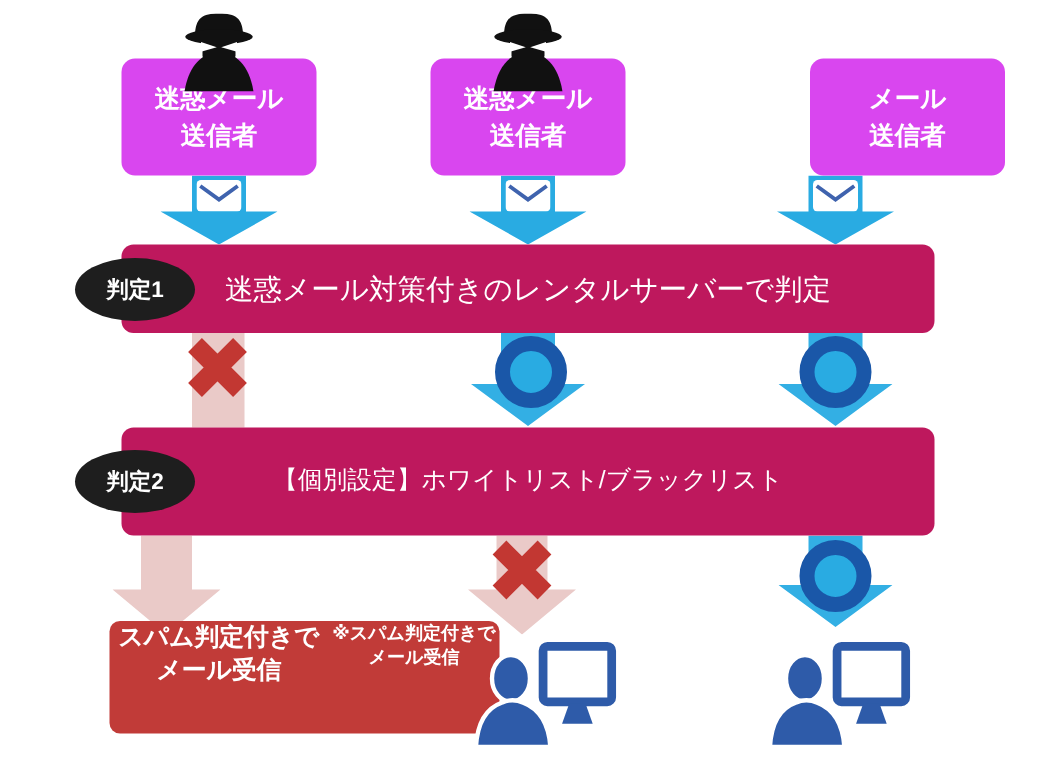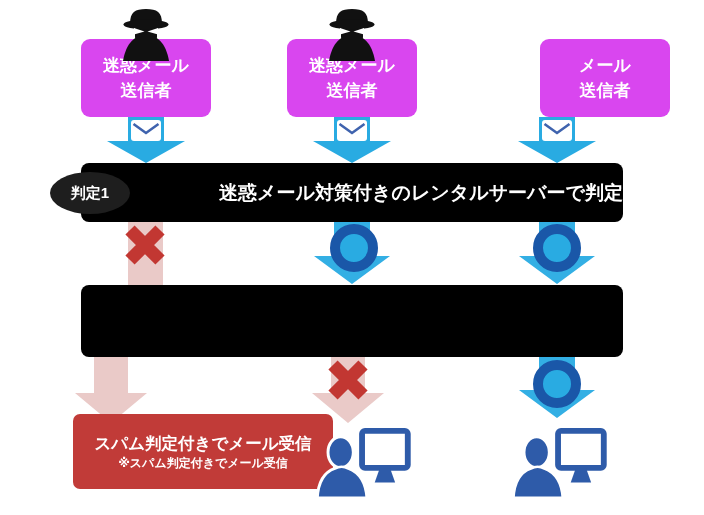--- a/index.html
+++ b/index.html
@@ -3,33 +3,33 @@
 <meta charset="utf-8">
 <style>
   html,body{margin:0;padding:0;background:#ffffff;}
   .stage{position:relative;width:704px;height:515px;background:#ffffff;overflow:hidden;
          font-family:"Liberation Sans","DejaVu Sans",sans-serif;}
   .abs{position:absolute;}
   .box-sender{position:absolute;width:130px;height:78px;background:#d946ef;border-radius:9px;
       color:#fff;font-weight:bold;font-size:17px;text-align:center;
       display:flex;flex-direction:column;justify-content:center;line-height:1.5;z-index:2;}
   .spy{z-index:3;}
-  .bar{position:absolute;left:81px;width:542px;background:#000000;border-radius:8px;color:#fff;
-      font-weight:bold;text-align:right;display:flex;flex-direction:column;justify-content:center;z-index:2;}
+  .bar{position:absolute;left:81px;width:542px;background:#be185d;border-radius:8px;color:#fff;
+      font-weight:normal;text-align:center;display:flex;flex-direction:column;justify-content:center;z-index:2;}
   .bar1{top:163px;height:59px;font-size:19px;}
   .bar2{top:285px;height:72px;line-height:1.45;}
   .bar2 .l1{font-size:19px;}
   .bar2 .l2{font-size:16.5px;}
   .badge{position:absolute;left:50px;width:80px;height:42px;background:#1E1E1E;border-radius:50%;
       color:#fff;font-size:15px;font-weight:bold;display:flex;align-items:center;justify-content:center;z-index:6;}
   .ring{position:absolute;width:28px;height:28px;border:10px solid #1A57A8;background:#29ABE2;
       border-radius:50%;z-index:4;}
   .pinkband{position:absolute;left:128px;top:222px;width:35px;height:63px;background:#EACAC8;z-index:1;}
   .redbox{position:absolute;left:73px;top:414px;width:260px;height:75px;background:#C13B38;border-radius:7px;
-      color:#fff;text-align:center;display:flex;flex-direction:column;justify-content:center;
+      color:#fff;text-align:center;display:flex;flex-direction:row;justify-content:center;
       font-weight:bold;z-index:3;line-height:1.35;}
   .redbox .r1{font-size:16.5px;}
   .redbox .r2{font-size:15px;}
   .redbox .r3{font-size:12px;}
 </style>
 </head>
 <body>
 
 <div class="stage">
 
@@ -101,20 +101,24 @@
     <polygon points="20,0 56,0 56,34 76,34 38,62 0,34 20,34" fill="#33AFE4"></polygon>
   </svg>
   <div class="ring" style="left:330px;top:224px;"></div>
 
   <svg class="abs" style="left:519px;top:222px;" width="76" height="62" viewBox="0 0 76 62">
     <polygon points="20,0 56,0 56,34 76,34 38,62 0,34 20,34" fill="#33AFE4"></polygon>
   </svg>
   <div class="ring" style="left:533px;top:224px;"></div>
 
   <div class="bar bar2">
+    <span class="l2">【個別設定】ホワイトリスト/ブラックリスト</span>
+  </div>
+  <div class="badge" style="top:300px;">
+    <span>判定2</span>
   </div>
 
   <svg class="abs" style="left:75px;top:357px;z-index:1;" width="72" height="66" viewBox="0 0 72 66">
     <polygon points="19,0 53,0 53,36 72,36 36,66 0,36 19,36" fill="#EACAC8"></polygon>
   </svg>
   <div class="redbox">
     <span class="r1">スパム判定付きでメール受信</span>
     <span class="r3">※スパム判定付きでメール受信</span>
   </div>
 

